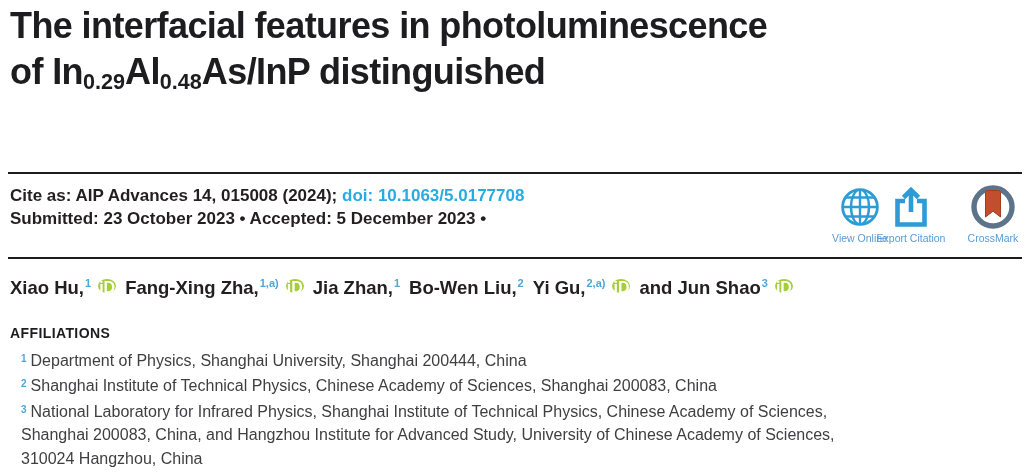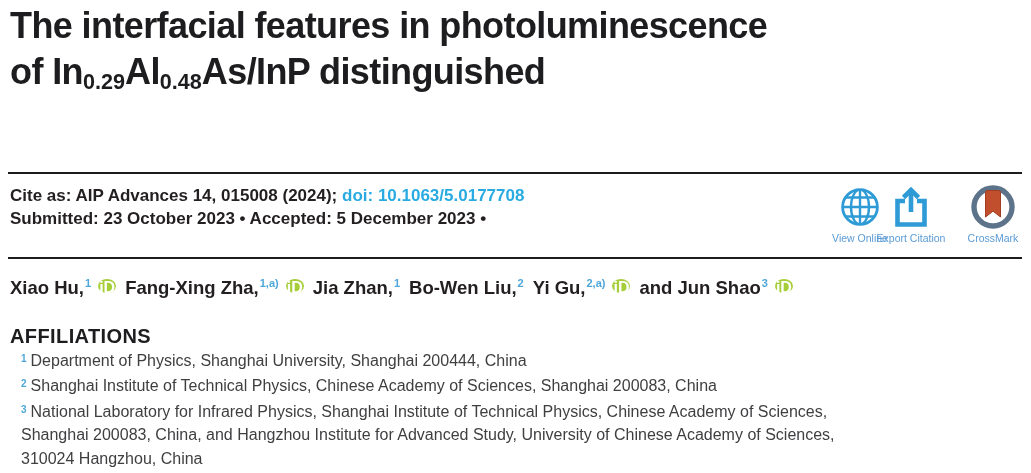--- a/index.html
+++ b/index.html
@@ -32,21 +32,21 @@
   
   .authors{position:absolute;left:10px;top:277px;font-size:18.5px;font-weight:700;
            color:#231f20;white-space:nowrap;}
   .author{margin-right:9px;}
   .sup-blue{color:#4da7d9;font-size:11px;vertical-align:7px;font-weight:600;margin-left:1px;}
   .orcid-badge{display:inline-block;width:18px;height:14px;border-radius:50%;
                background:#a6ce39;color:#ffffff;font-size:16px;font-weight:700;
                text-align:center;line-height:18px;margin-left:7px;vertical-align:1px;}
 
   
-  .affil-head{position:absolute;left:10px;top:325px;font-size:20px;font-weight:700;
+  .affil-head{position:absolute;left:10px;top:325px;font-size:14px;font-weight:700;
               letter-spacing:0.4px;color:#1d1d1f;}
   .affil-list{position:absolute;left:21px;top:347px;font-size:16px;line-height:23.4px;
               color:#3f3f41;font-weight:400;width:1000px;}
   .affil-item sup{color:#4da7d9;font-weight:700;font-size:10px;vertical-align:4px;margin-right:4px;}
 </style>
 </head>
 <body>
 
 <div class="page">
 

